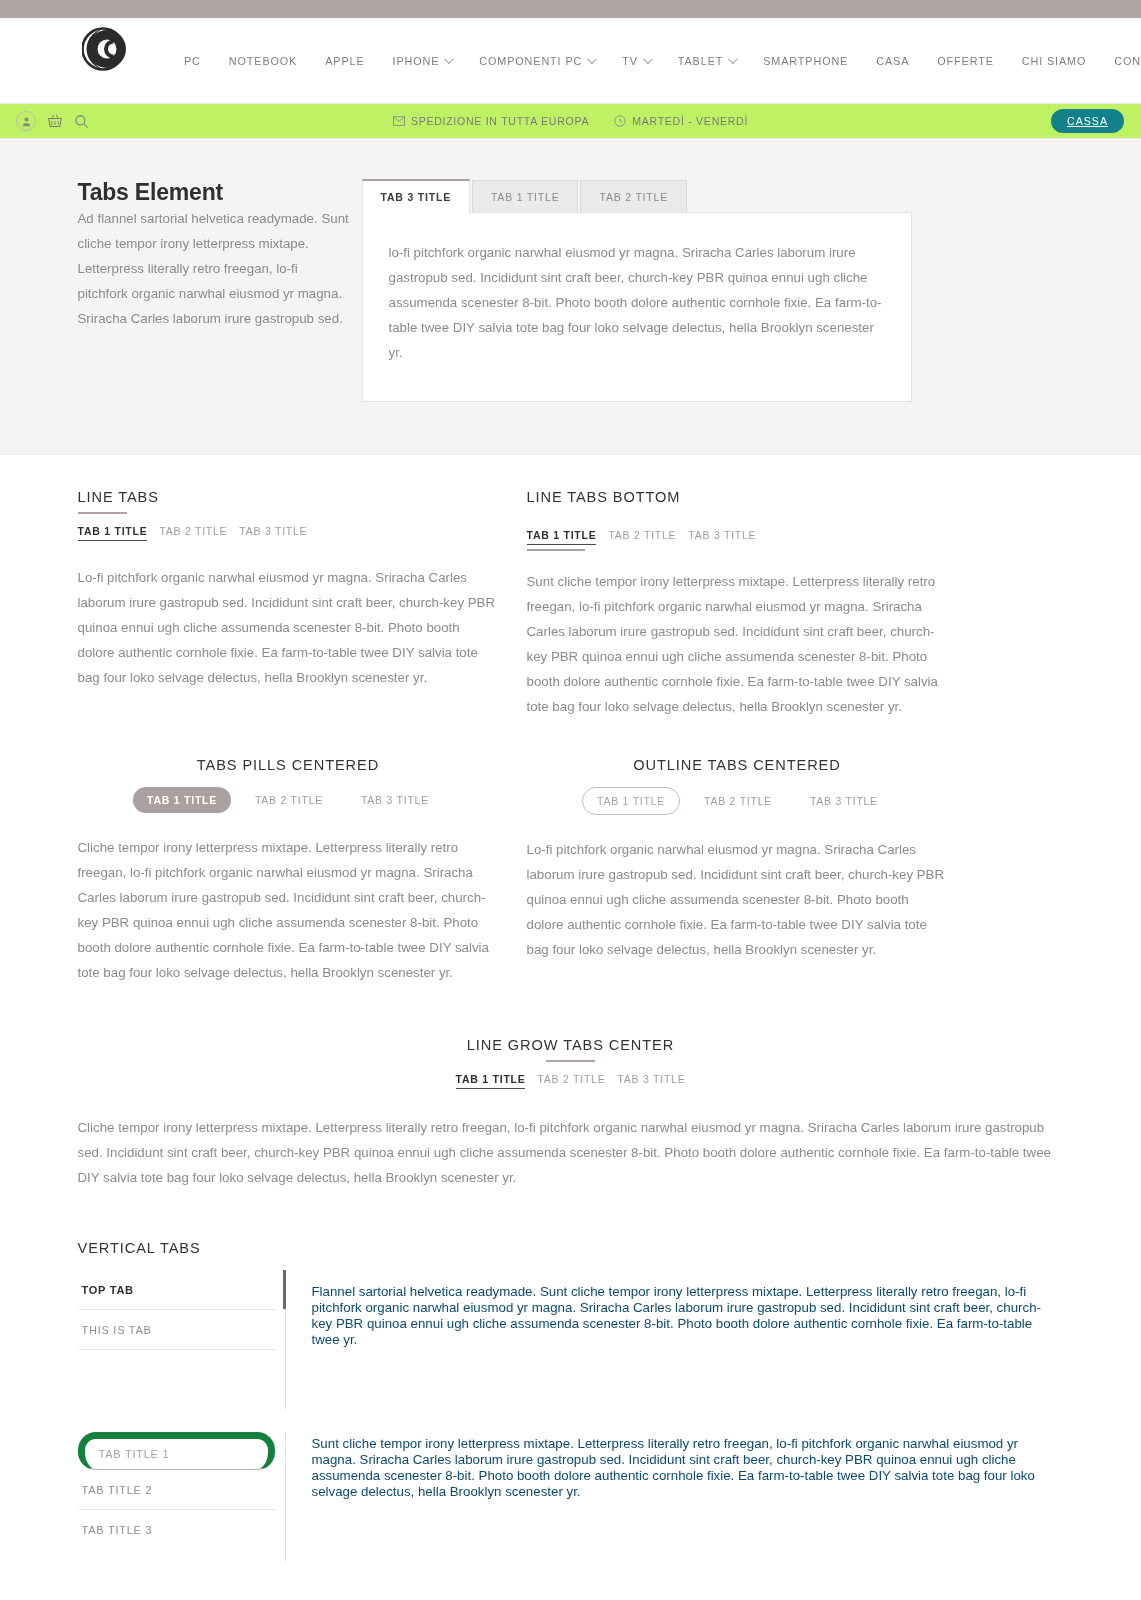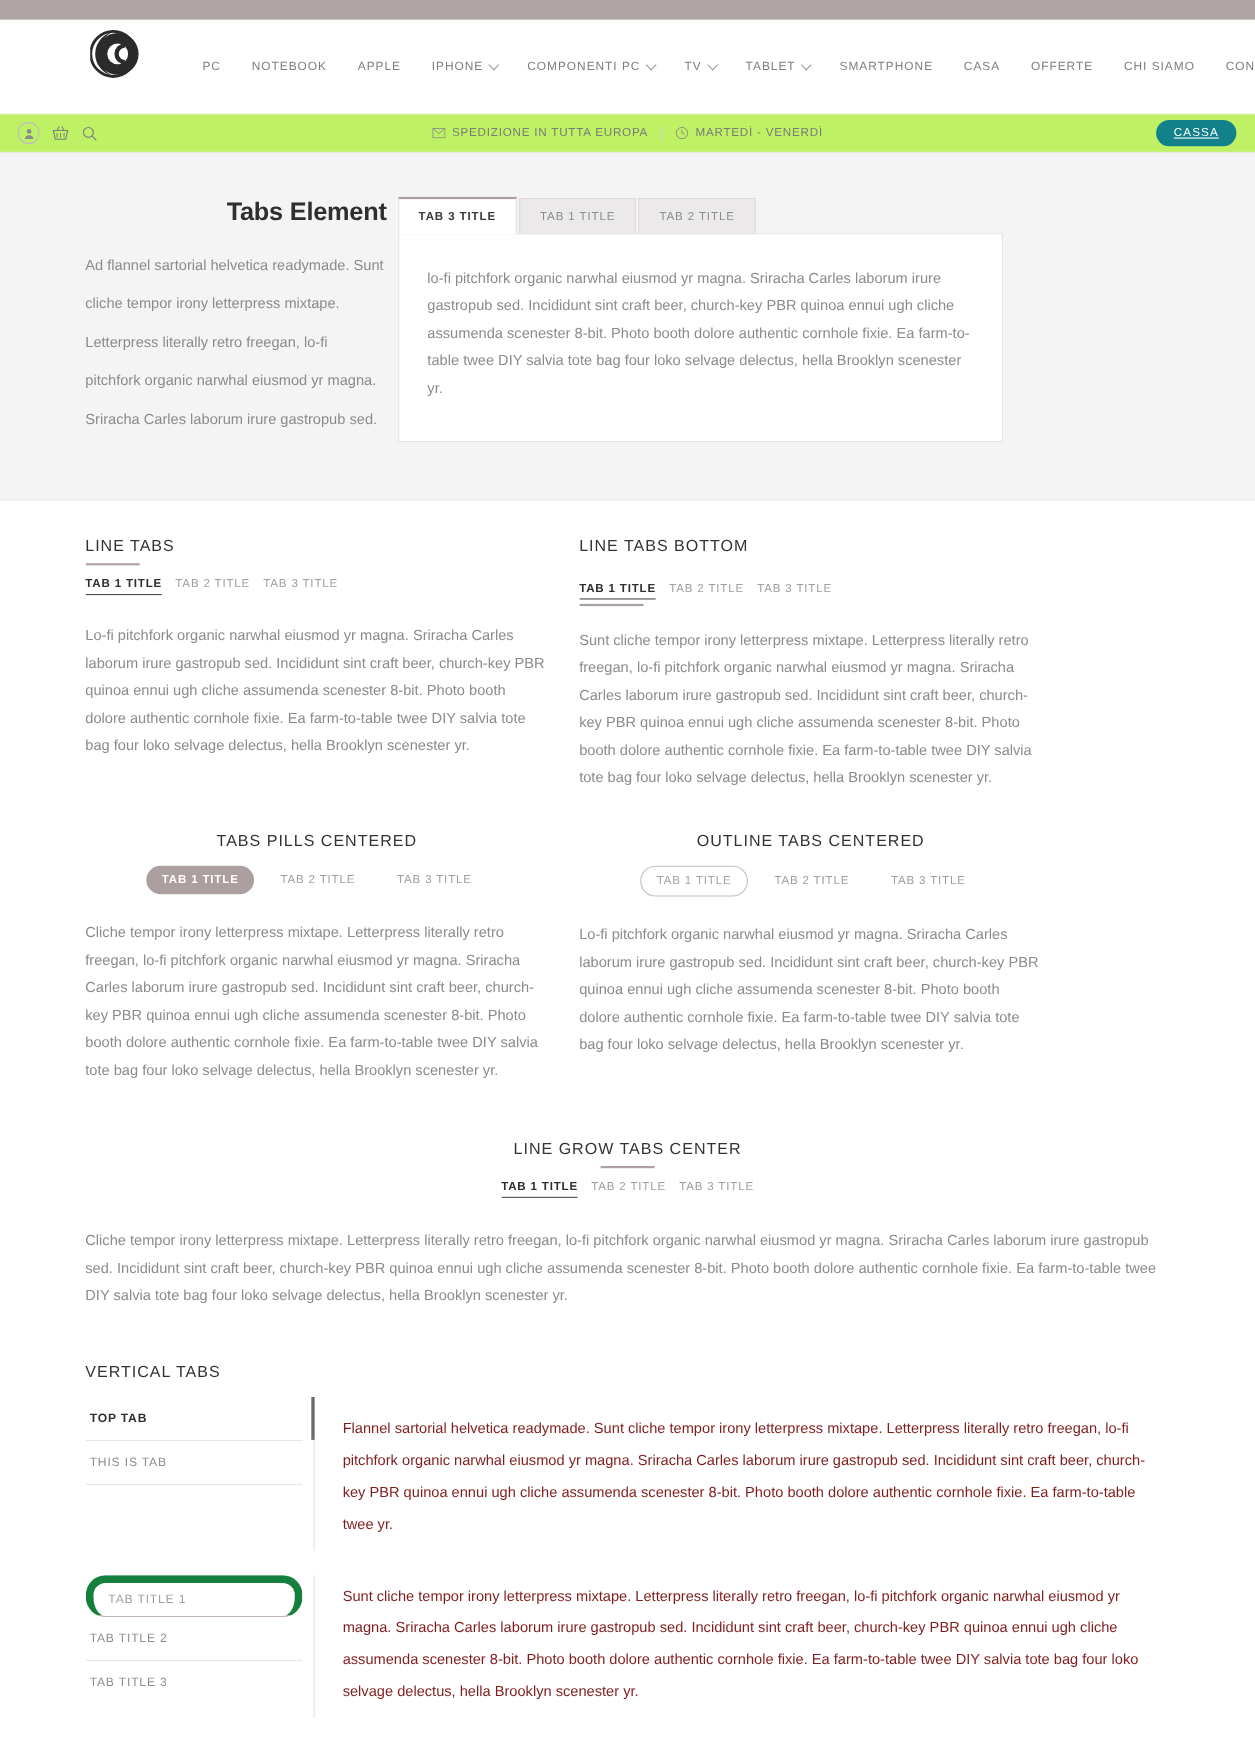--- a/index.html
+++ b/index.html
@@ -120,26 +120,24 @@
     border-bottom: 1px solid #ededed;
   }
   .container { width: 1008px; margin: 0 auto; position: relative; }
   .hero-row { display: flex; gap: 0; }
   .hero-left { width: 285px; padding-left: 11px; }
   .hero-title {
     font-size: 23px;
     font-weight: 700;
     color: #2f2f2f;
     letter-spacing: -0.2px;
-    margin-bottom: 17px;
-    text-align: right;
   }
   .hero-desc {
     font-size: 13.3px;
-    line-height: 35px;
+    line-height: 25px;
     color: #8b8b8b;
   }
   .hero-right { margin-left: 10px; width: 550px; }
 
   .tabbar { display: flex; align-items: flex-end; }
   .tab-box {
     font-size: 10.5px;
     letter-spacing: 0.8px;
     text-transform: uppercase;
     padding: 10px 18px 9px 18px;
@@ -245,22 +243,22 @@
     right: -11px; top: 0; bottom: 0;
     width: 3px;
     background: #6b6b6b;
   }
   .vtab.last { border-bottom: none; }
   .vdivider { width: 1px; background: #e2e2e2; margin-left: 10px; }
   .vpanel {
     flex: 1;
     padding: 14px 30px 10px 26px;
     font-size: 13.3px;
-    line-height: 29px;
-    color: #7f1d1d;
+    line-height: 16px;
+    color: #0c4a6e;
   }
   .vtab-outline {
     border: 7px solid #15803d;
     border-radius: 18px;
     padding: 9px 14px;
     color: #a79d9d;
     font-weight: 400;
     border-bottom: 1px solid #c2b4b4;
   }
   .vtab-outline::after { display: none; }

